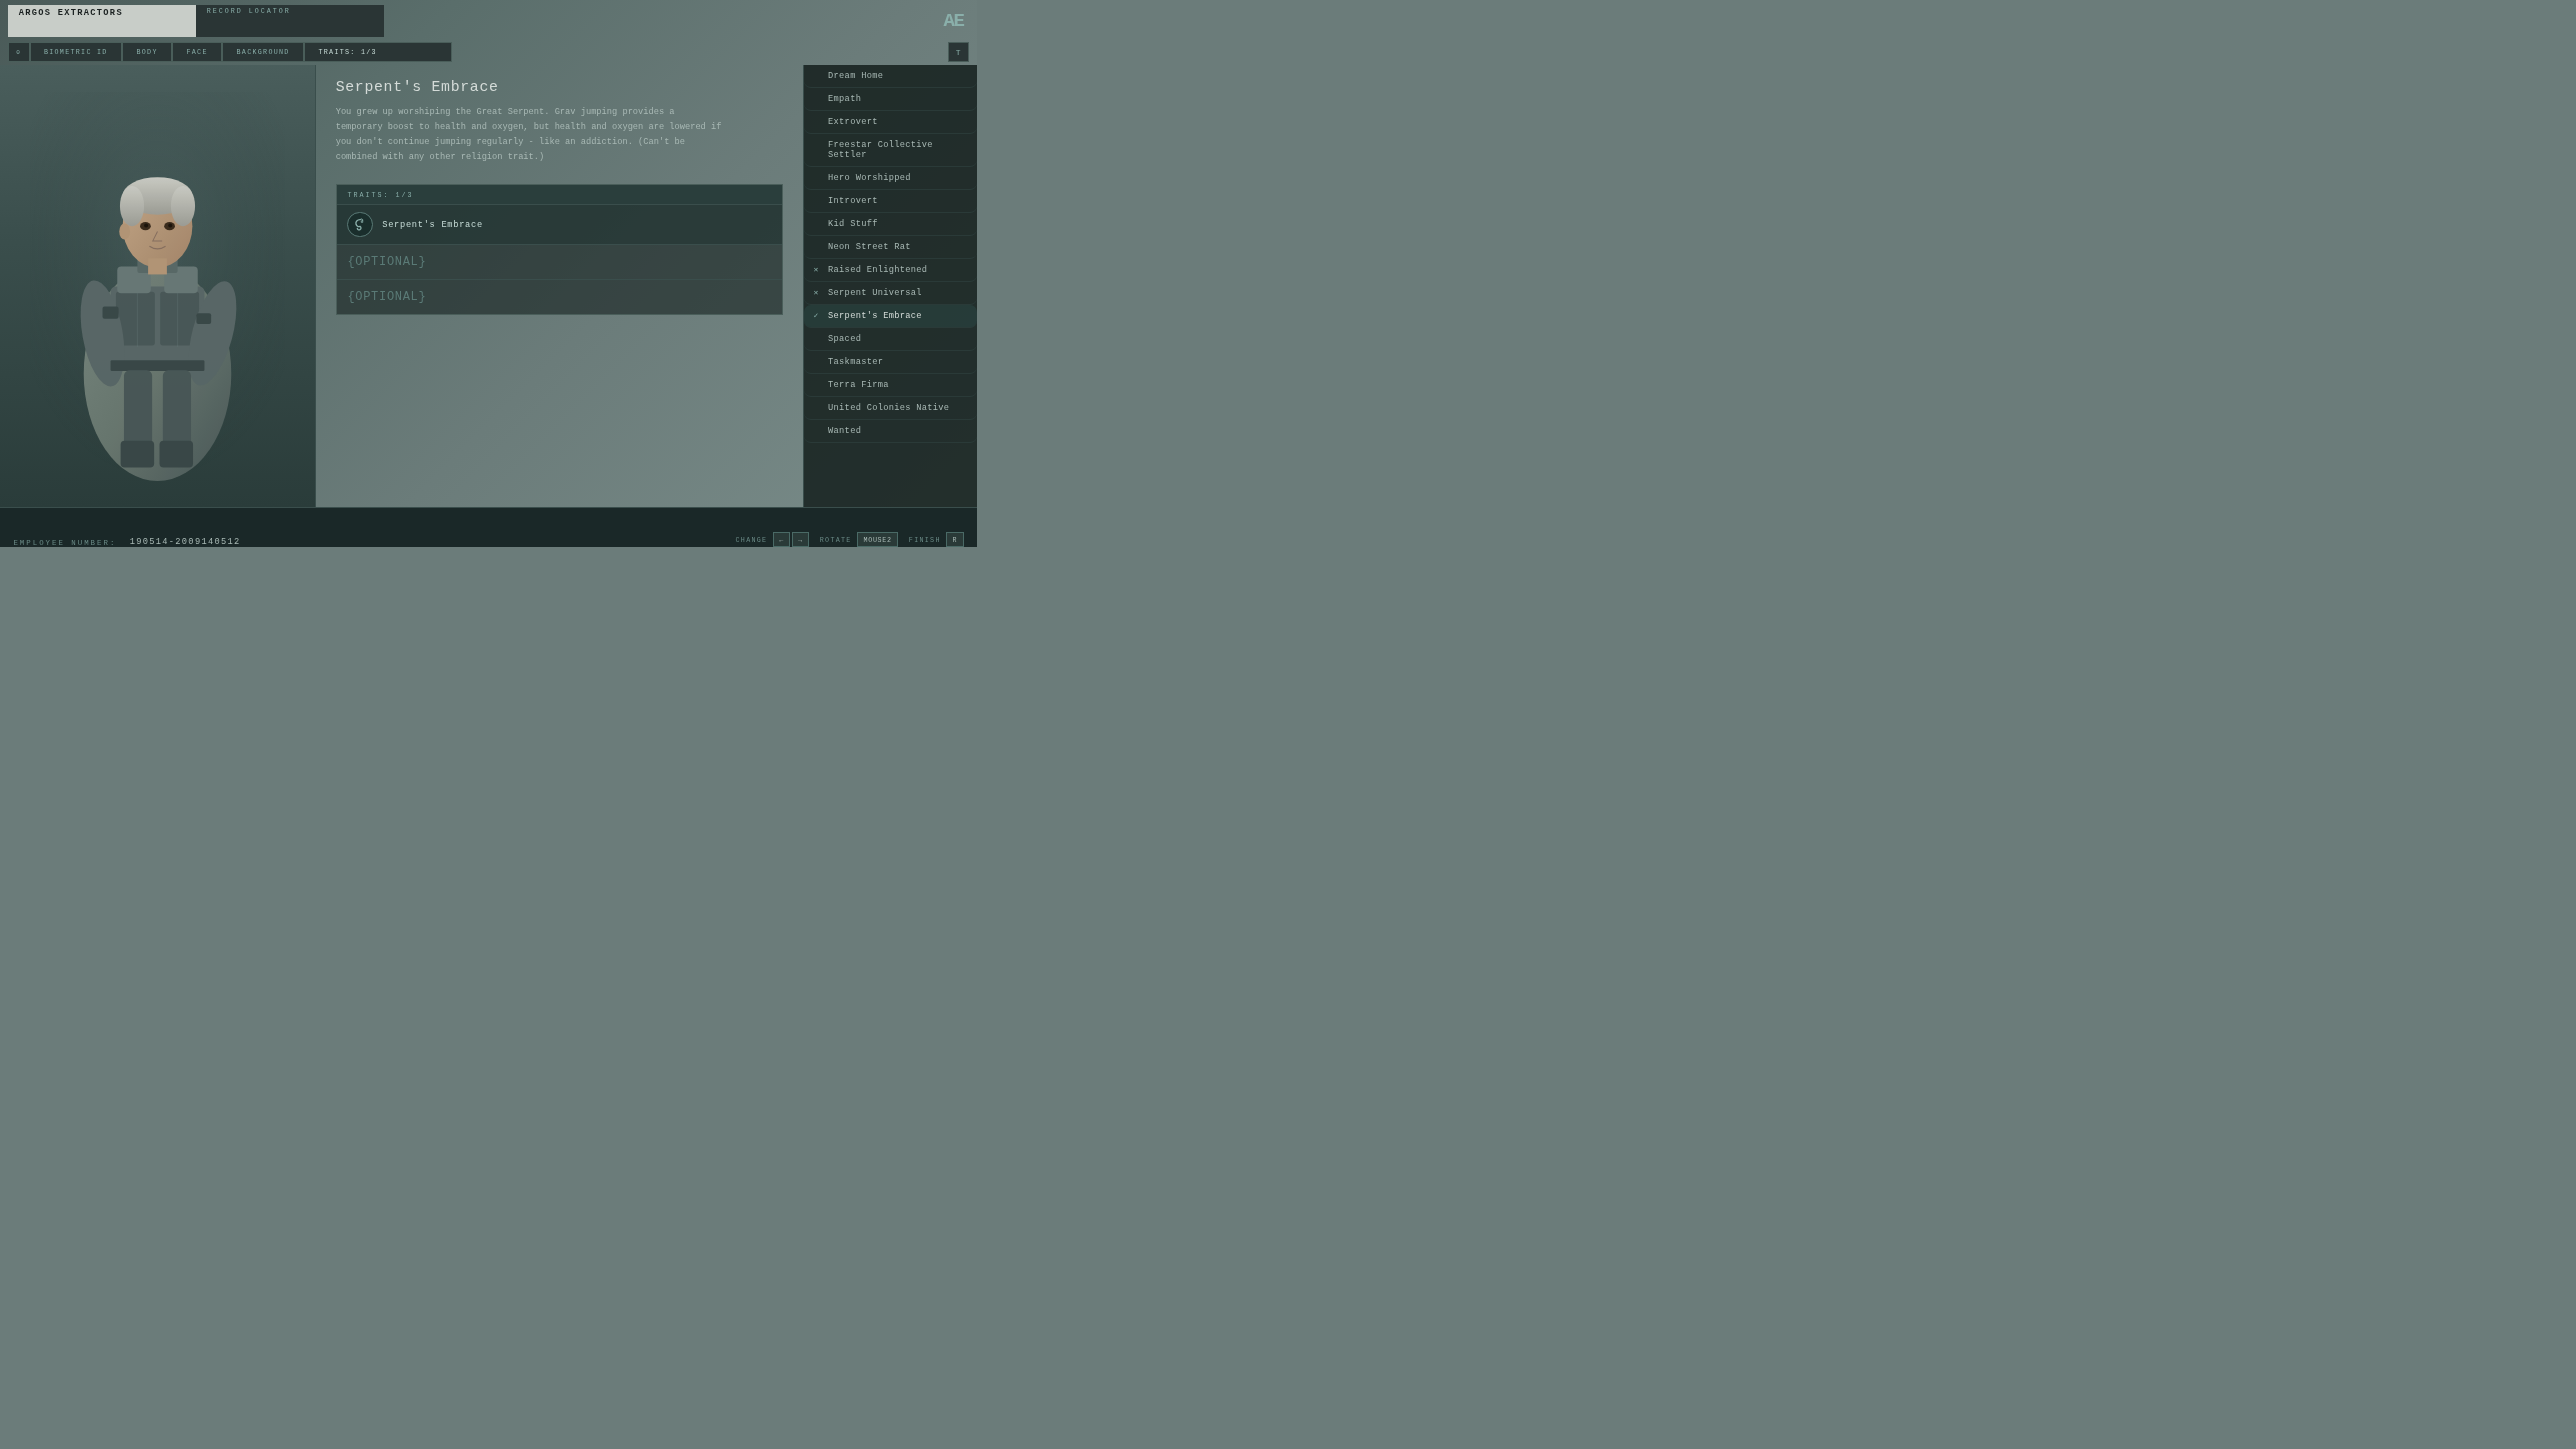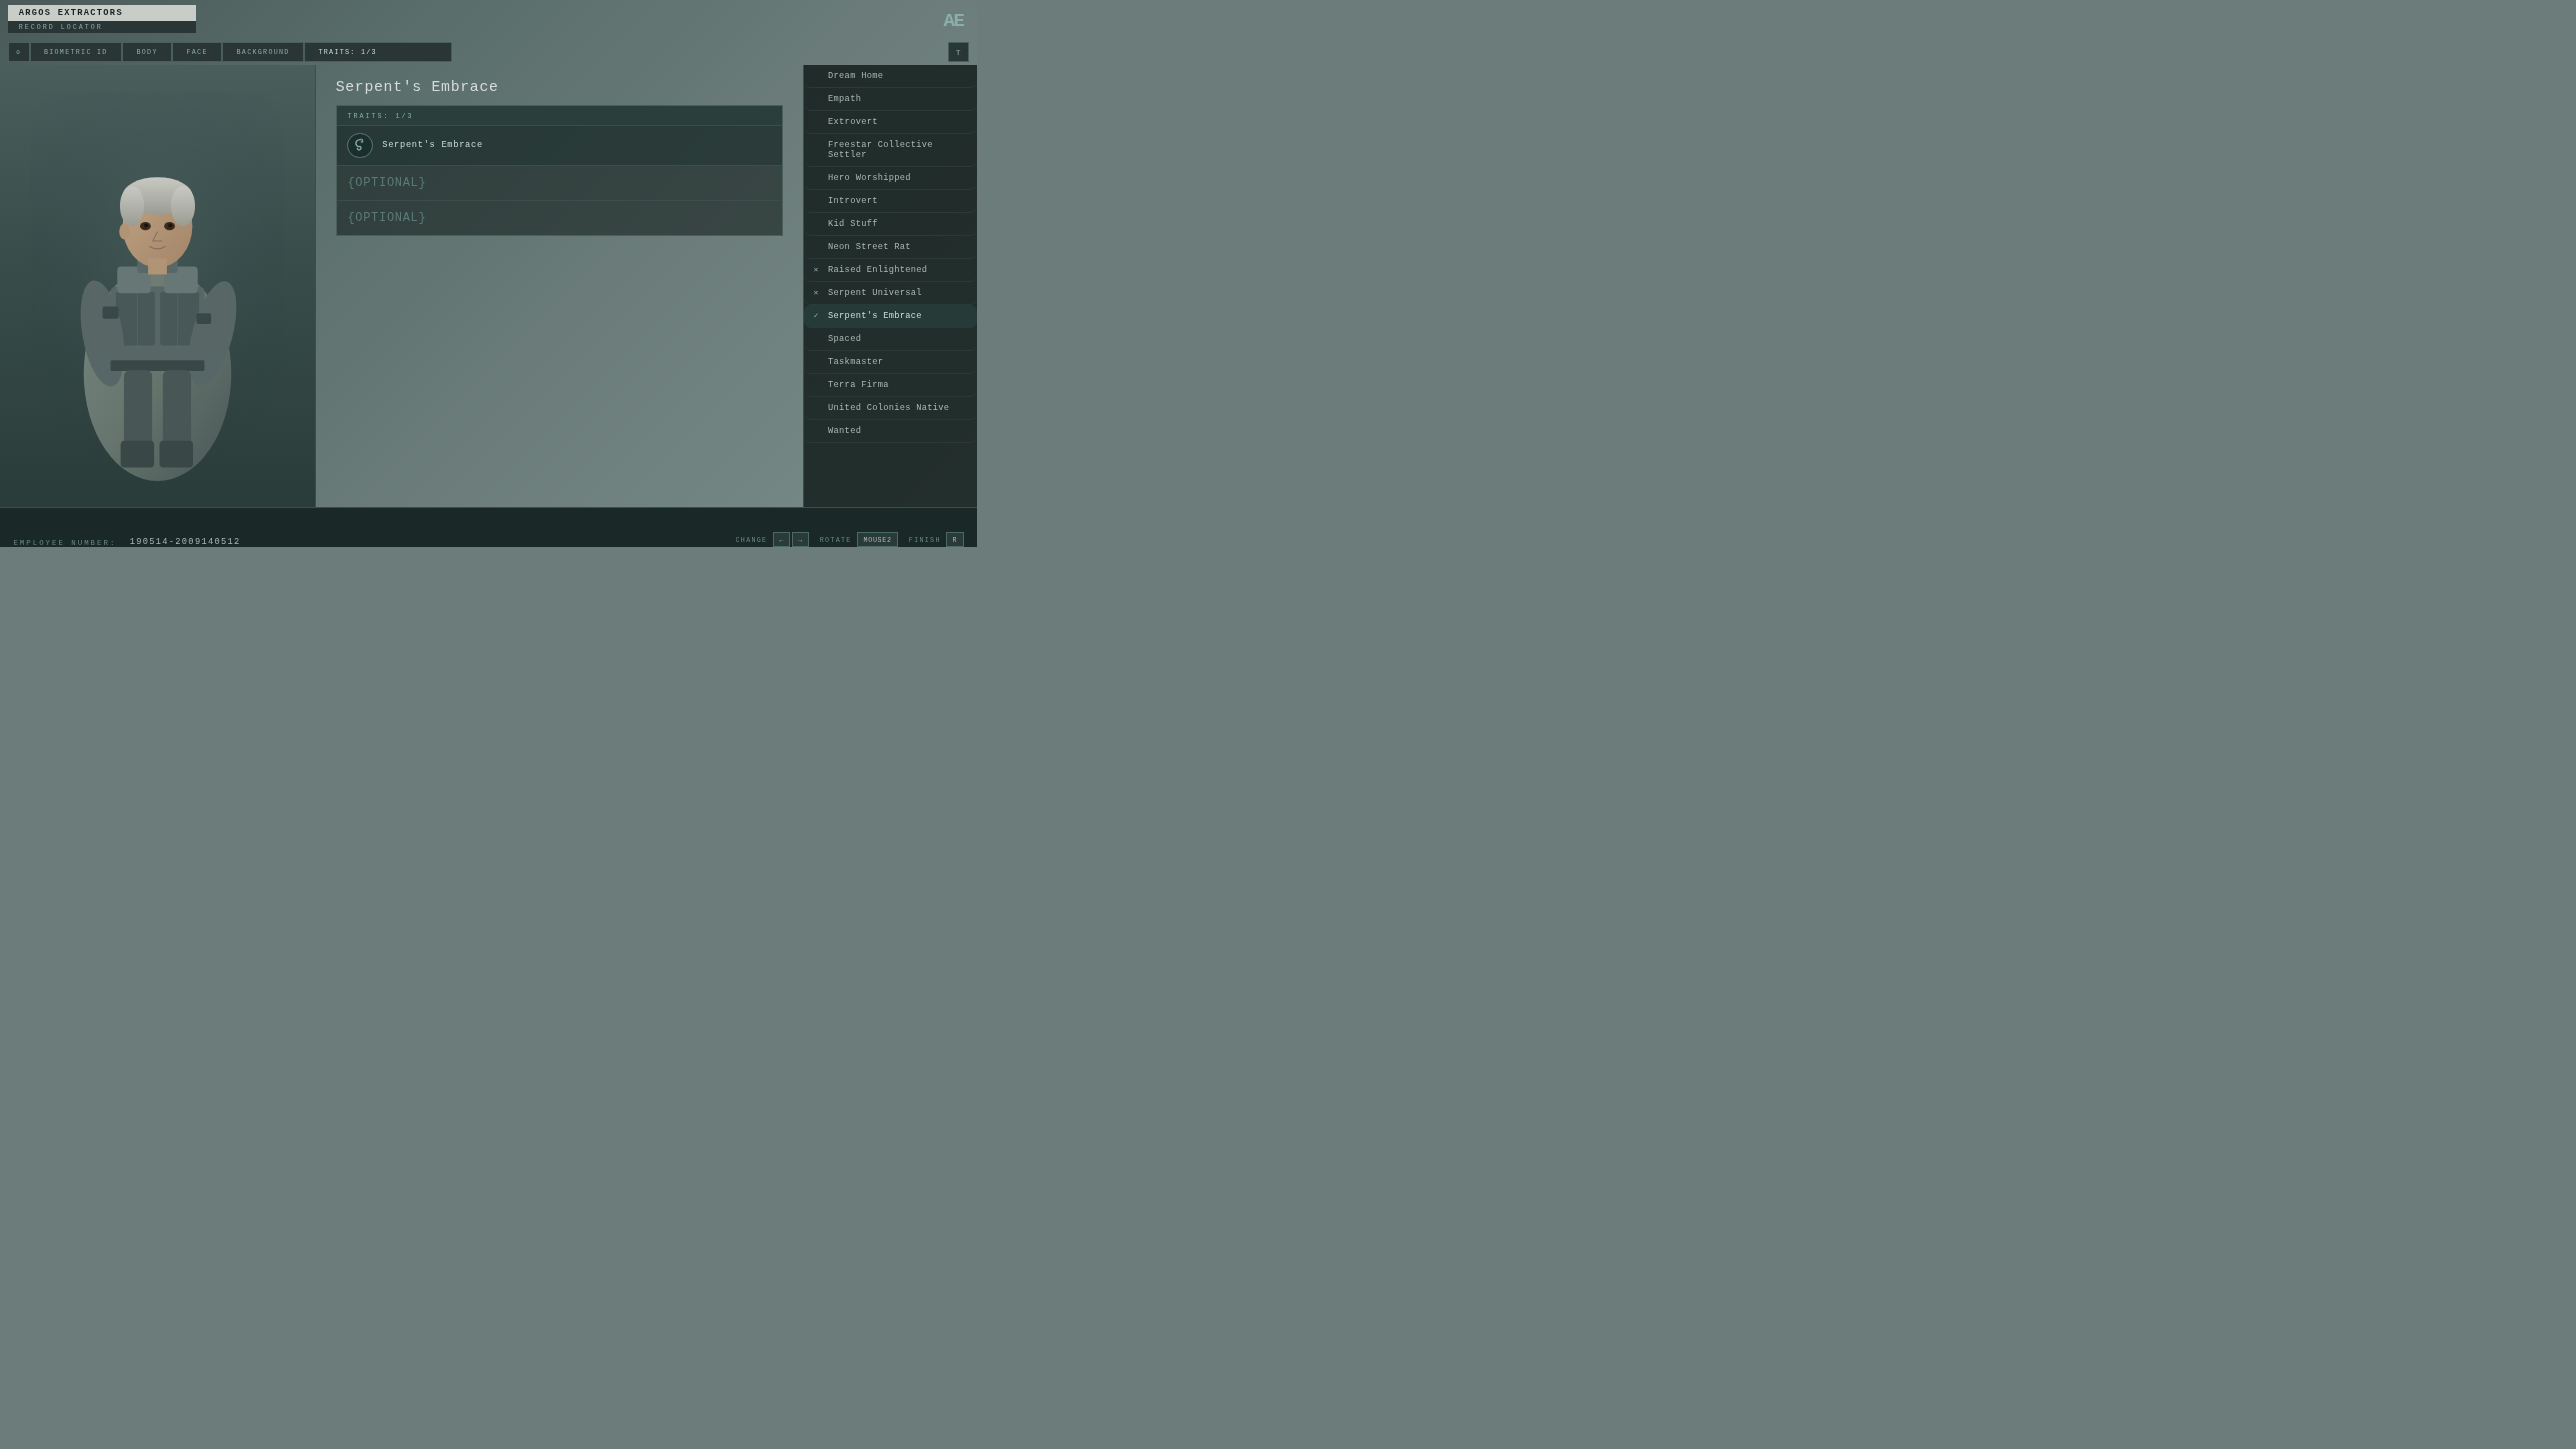--- a/index.html
+++ b/index.html
@@ -27,21 +27,21 @@
       z-index: 10;
       display: flex;
       align-items: stretch;
       height: 37px;
       background: transparent;
       padding: 5.4px 8px 0 8px;
     }
 
     .company-block {
       display: flex;
-      flex-direction: column;
+      flex-direction: row;
       margin-right: 0;
     }
 
     .company-name {
       background: #c8cdc8;
       color: #1a2020;
       font-size: 8.7px;
       font-weight: bold;
       letter-spacing: 1.3px;
       padding: 2.7px 10.7px;
@@ -477,20 +477,21 @@
         <line x1="160" y1="300" x2="160" y2="380" stroke="#6a8080" stroke-width="1" opacity="0.5"></line>
         <line x1="220" y1="300" x2="220" y2="380" stroke="#6a8080" stroke-width="1" opacity="0.5"></line>
       </svg>
     </div>
   </div>
 
   <div class="vertical-divider"></div>
 
   <div class="detail-panel">
     <h2 class="trait-title">Serpent's Embrace</h2>
+    <p class="trait-description">You grew up worshiping the Great Serpent. Grav jumping provides a temporary boost to health and oxygen, but health and oxygen are lowered if you don't continue jumping regularly - like an addiction. (Can't be combined with any other religion trait.)</p>
 
     <div class="traits-container">
       <div class="traits-header">TRAITS: 1/3</div>
 
       <div class="trait-slot trait-slot-active">
         <div class="trait-icon">
           <svg viewBox="0 0 24 24" fill="none" xmlns="http://www.w3.org/2000/svg">
             <path d="M12 4 C8 4 5 7 6 11 C7 14 10 15 12 14 C14 15 14 18 12 19 C10 20 8 19 8 17" stroke="#8aafaa" stroke-width="2" fill="none" stroke-linecap="round"></path>
             <circle cx="15" cy="7" r="2" fill="#8aafaa" opacity="0.7"></circle>
             <path d="M12 4 C14 2 17 3 16 6" stroke="#8aafaa" stroke-width="1.5" fill="none"></path>

